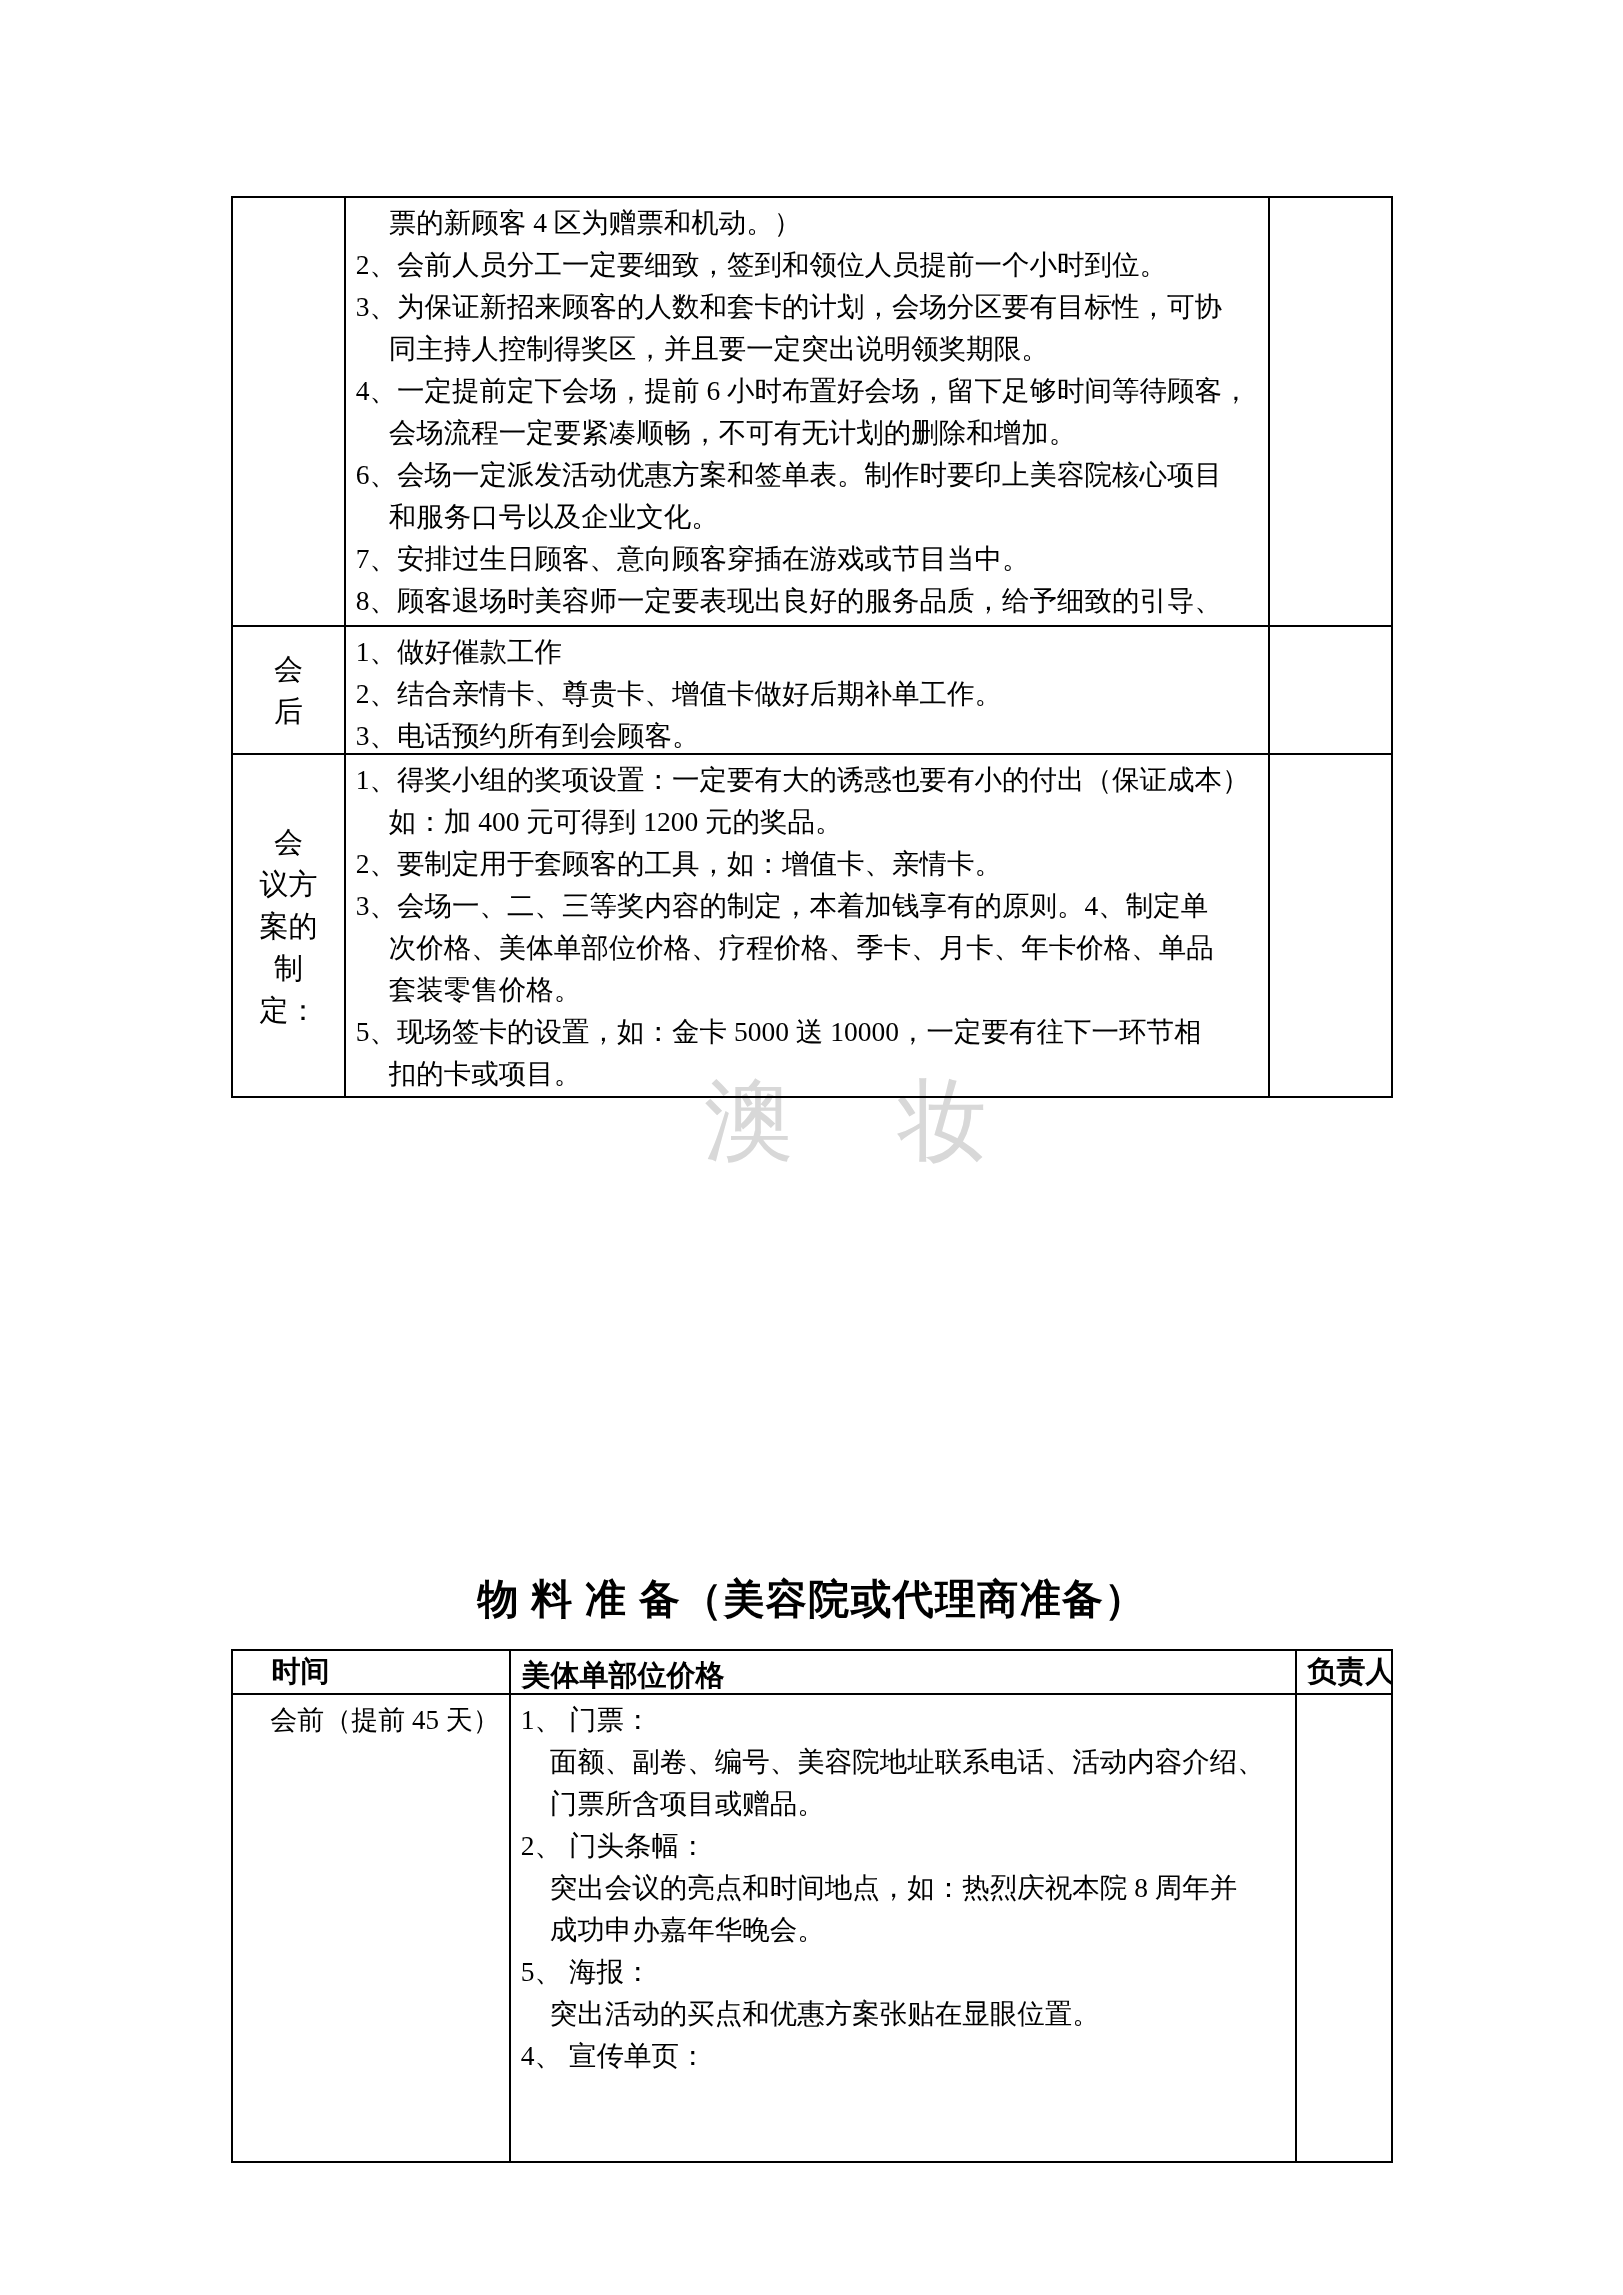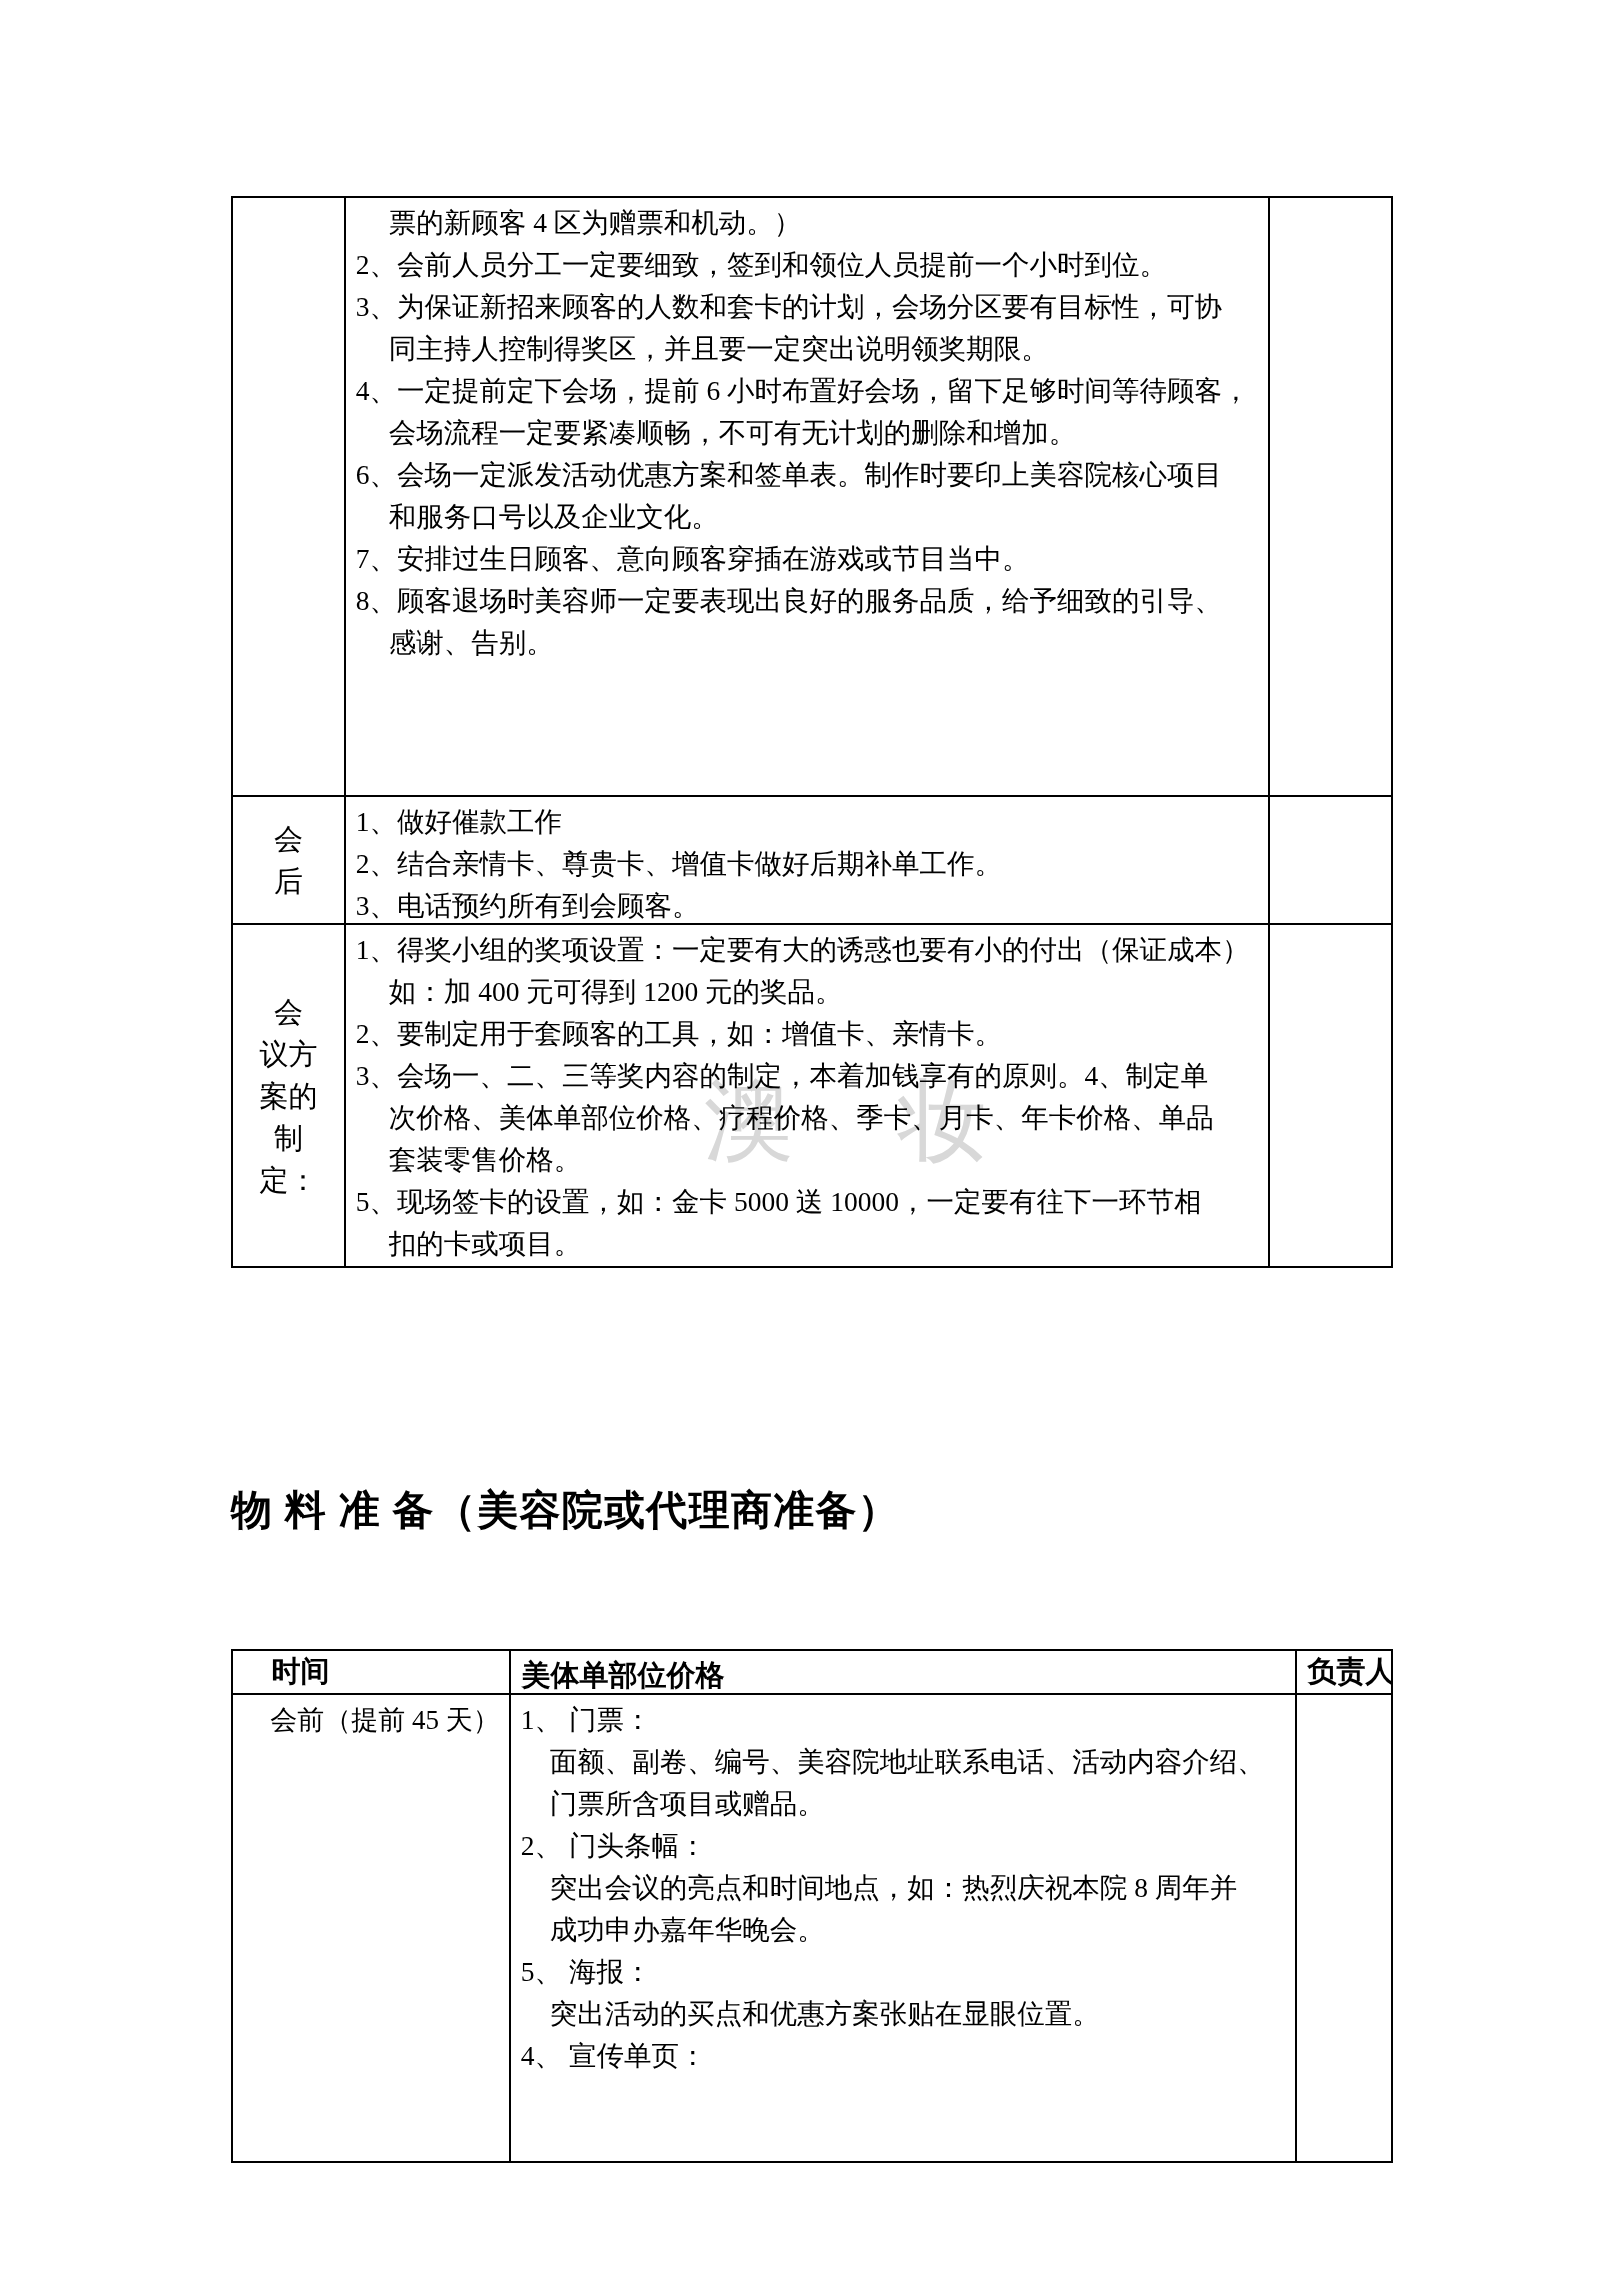--- a/index.html
+++ b/index.html
@@ -34,34 +34,34 @@
   .tbl2{top:1649px;}
   .trow{display:flex;box-sizing:border-box;}
   .trow + .trow{border-top:2px solid #000;}
   .cell{box-sizing:border-box;overflow:hidden;}
   .cell + .cell{border-left:2px solid #000;}
   
   .t1-label{width:111px;display:flex;align-items:center;justify-content:center;
     text-align:center;font-size:29px;line-height:42px;white-space:pre-line;}
   .t1-content{width:924px;padding:3.9px 6.5px 0 9.8px;}
   .t1-empty{flex:1;}
-  .r-a{height:597px;}
+  .r-a{height:427px;}
   .r-b{height:128px;}
   .r-c{height:343px;}
   
   .item{
     font-size:27.5px;line-height:42px;
     white-space:pre-line;
     padding-left:33px;text-indent:-33px;
   }
   .item.cont{text-indent:0;}
   
   .sec-title{
-    position:absolute;left:231px;top:1483px;width:1162px;
-    font-weight:bold;font-size:41px;letter-spacing:1.3px;
+    position:absolute;left:231px;top:1572px;width:1162px;
+    text-align:center;font-weight:bold;font-size:41px;letter-spacing:1.3px;
     z-index:1;white-space:nowrap;
   }
   
   .t2-head{height:42px;}
   .t2-head .cell{
     font-family:"Liberation Sans","DejaVu Sans",sans-serif;
     font-weight:bold;font-size:29px;line-height:41px;
     padding-left:10.5px;white-space:nowrap;
   }
   .t2-body{height:468px;}

